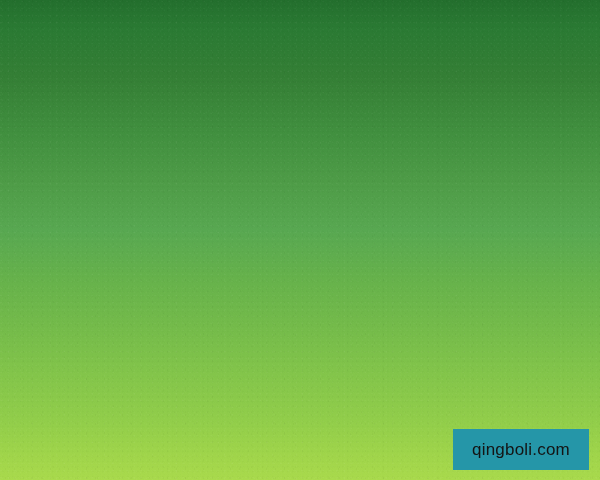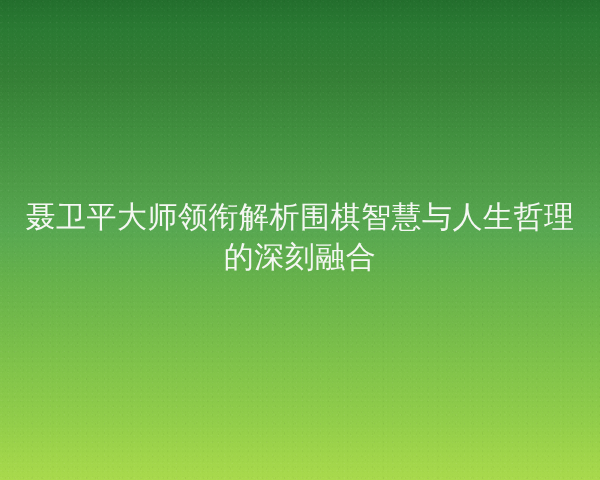--- a/index.html
+++ b/index.html
@@ -129,19 +129,18 @@
 </style>
 </head>
 <body>
 
 <div id="stage">
 
   <div class="bg-gradient"></div>
   <div class="bg-noise"></div>
   <div class="bg-noise2"></div>
 
-  <div class="headline">
-    <span class="line">聂卫平大师领衔解析围棋智慧与人生哲理</span>
-    <span class="line">的深刻融合</span>
+
+  <div class="watermark">
+    <span class="watermark-text">qingboli.com</span>
   </div>
-
 
 </div>
 
 </body></html>

